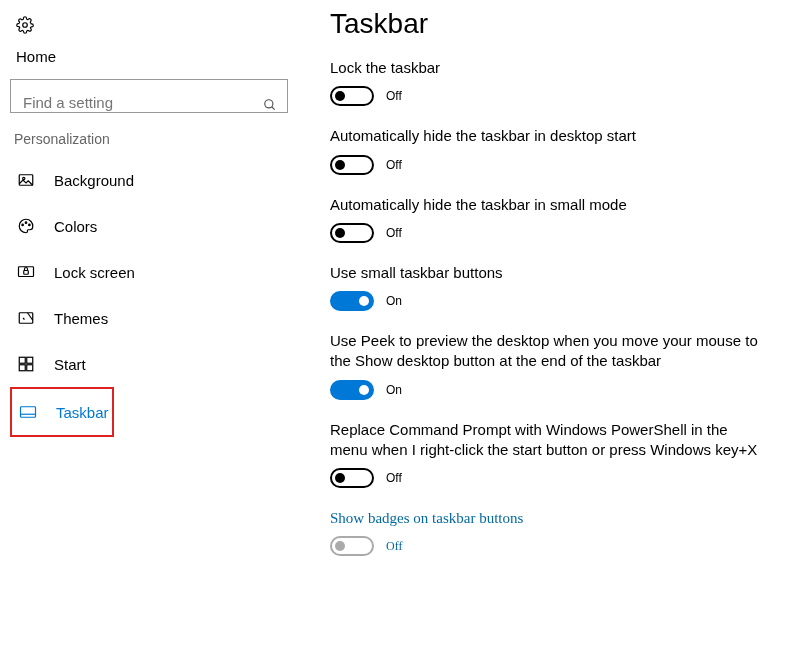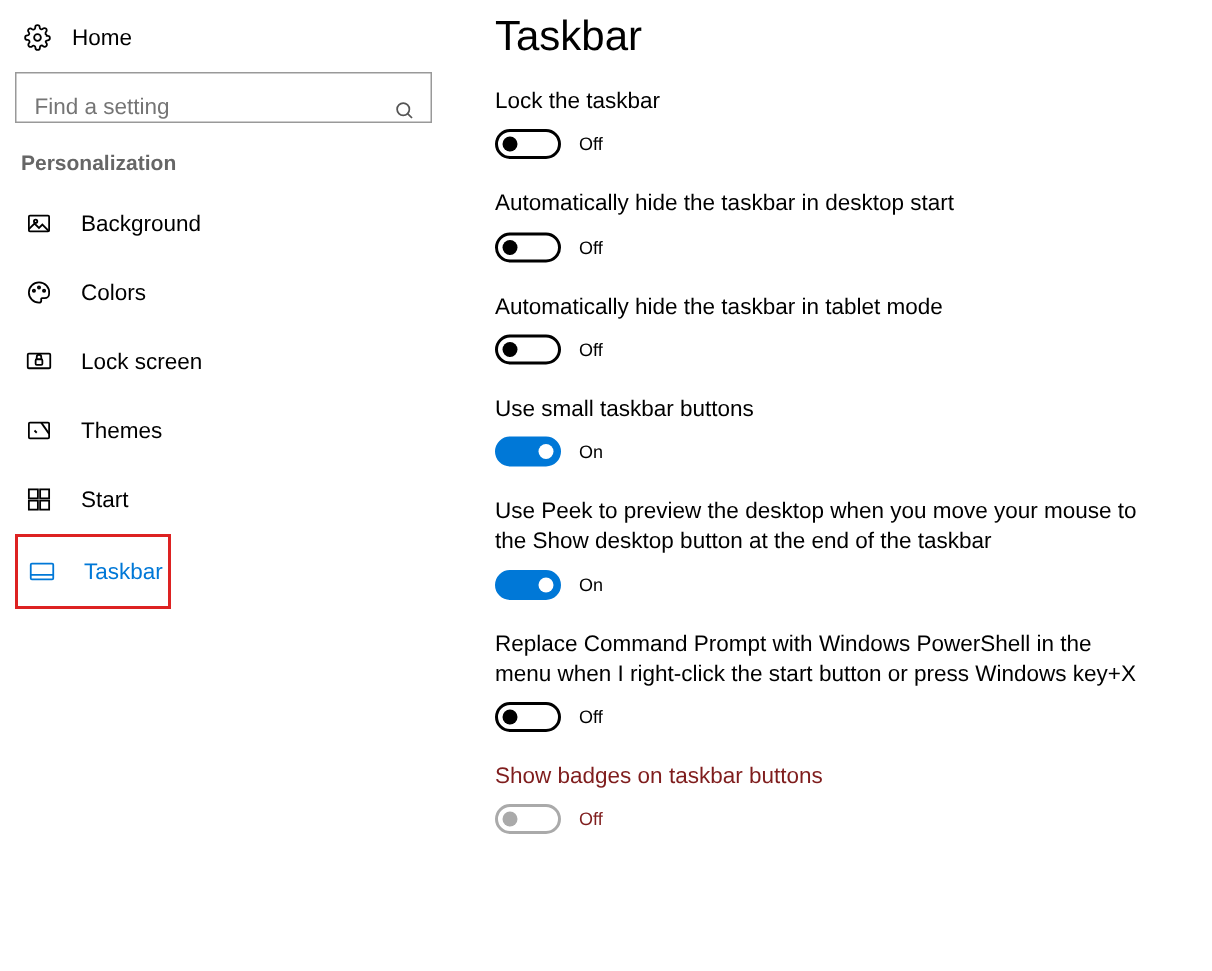--- a/index.html
+++ b/index.html
@@ -17,24 +17,25 @@
     display: flex;
     height: 100%;
   }
   
   .sidebar {
     width: 300px;
     padding: 10px 0 0 10px;
   }
   .home-row {
     display: flex;
-    align-items: center;
+    align-items: flex-start;
     gap: 14px;
     padding: 6px 4px 14px 6px;
     cursor: pointer;
+    flex-direction: column;
   }
   .home-row .icon { width: 18px; display:flex; align-items:center; justify-content:center;}
   .home-row .label { font-size: 15px; }
   .searchbox {
     width: 278px;
     height: 34px;
     border: 1px solid #999;
     display: flex;
     align-items: flex-end;
     padding: 0 10px;
@@ -46,21 +47,20 @@
     outline: none;
     font-size: 15px;
     color: #666;
     background: transparent;
   }
   .searchbox .sicon { color:#555; font-size:14px; }
   .section-header {
     font-size: 14px;
     color: #666;
     padding: 0 0 10px 4px;
-    font-weight: bold;
   }
   .nav-item {
     display: flex;
     align-items: center;
     gap: 18px;
     height: 46px;
     padding-left: 6px;
     cursor: pointer;
     width: 278px;
   }
@@ -140,21 +140,21 @@
   .toggle.disabled .knob {
     position: absolute;
     width: 10px; height: 10px;
     border-radius: 50%;
     background: #aaa;
     top: 3px; left: 3px;
   }
   .toggle-state {
     font-size: 12px;
   }
-  .disabled-text { color: #7f1d1d; }
+  .disabled-text { color: #0369a1; font-family: Liberation Serif, serif; }
   .section-title-box {
     display: inline-block;
     padding: 2px 6px 4px 2px;
   }
   .section-title-box.highlight-red {
     border: 2px solid #d22;
   }
   .dropdown {
     width: 430px;
     height: 34px;
@@ -290,21 +290,21 @@
       <div class="setting-label">Automatically hide the taskbar in desktop start</div>
       <div class="toggle-row">
         <div class="toggle off">
             <div class="knob"></div>
           </div>
         <span class="toggle-state">Off</span>
       </div>
     </div>
 
     <div class="setting-block">
-      <div class="setting-label">Automatically hide the taskbar in tablet mode</div>
+      <div class="setting-label">Automatically hide the taskbar in small mode</div>
       <div class="toggle-row">
         <div class="toggle off">
             <div class="knob"></div>
           </div>
         <span class="toggle-state">Off</span>
       </div>
     </div>
 
     <div class="setting-block">
       <div class="setting-label">Use small taskbar buttons</div>

